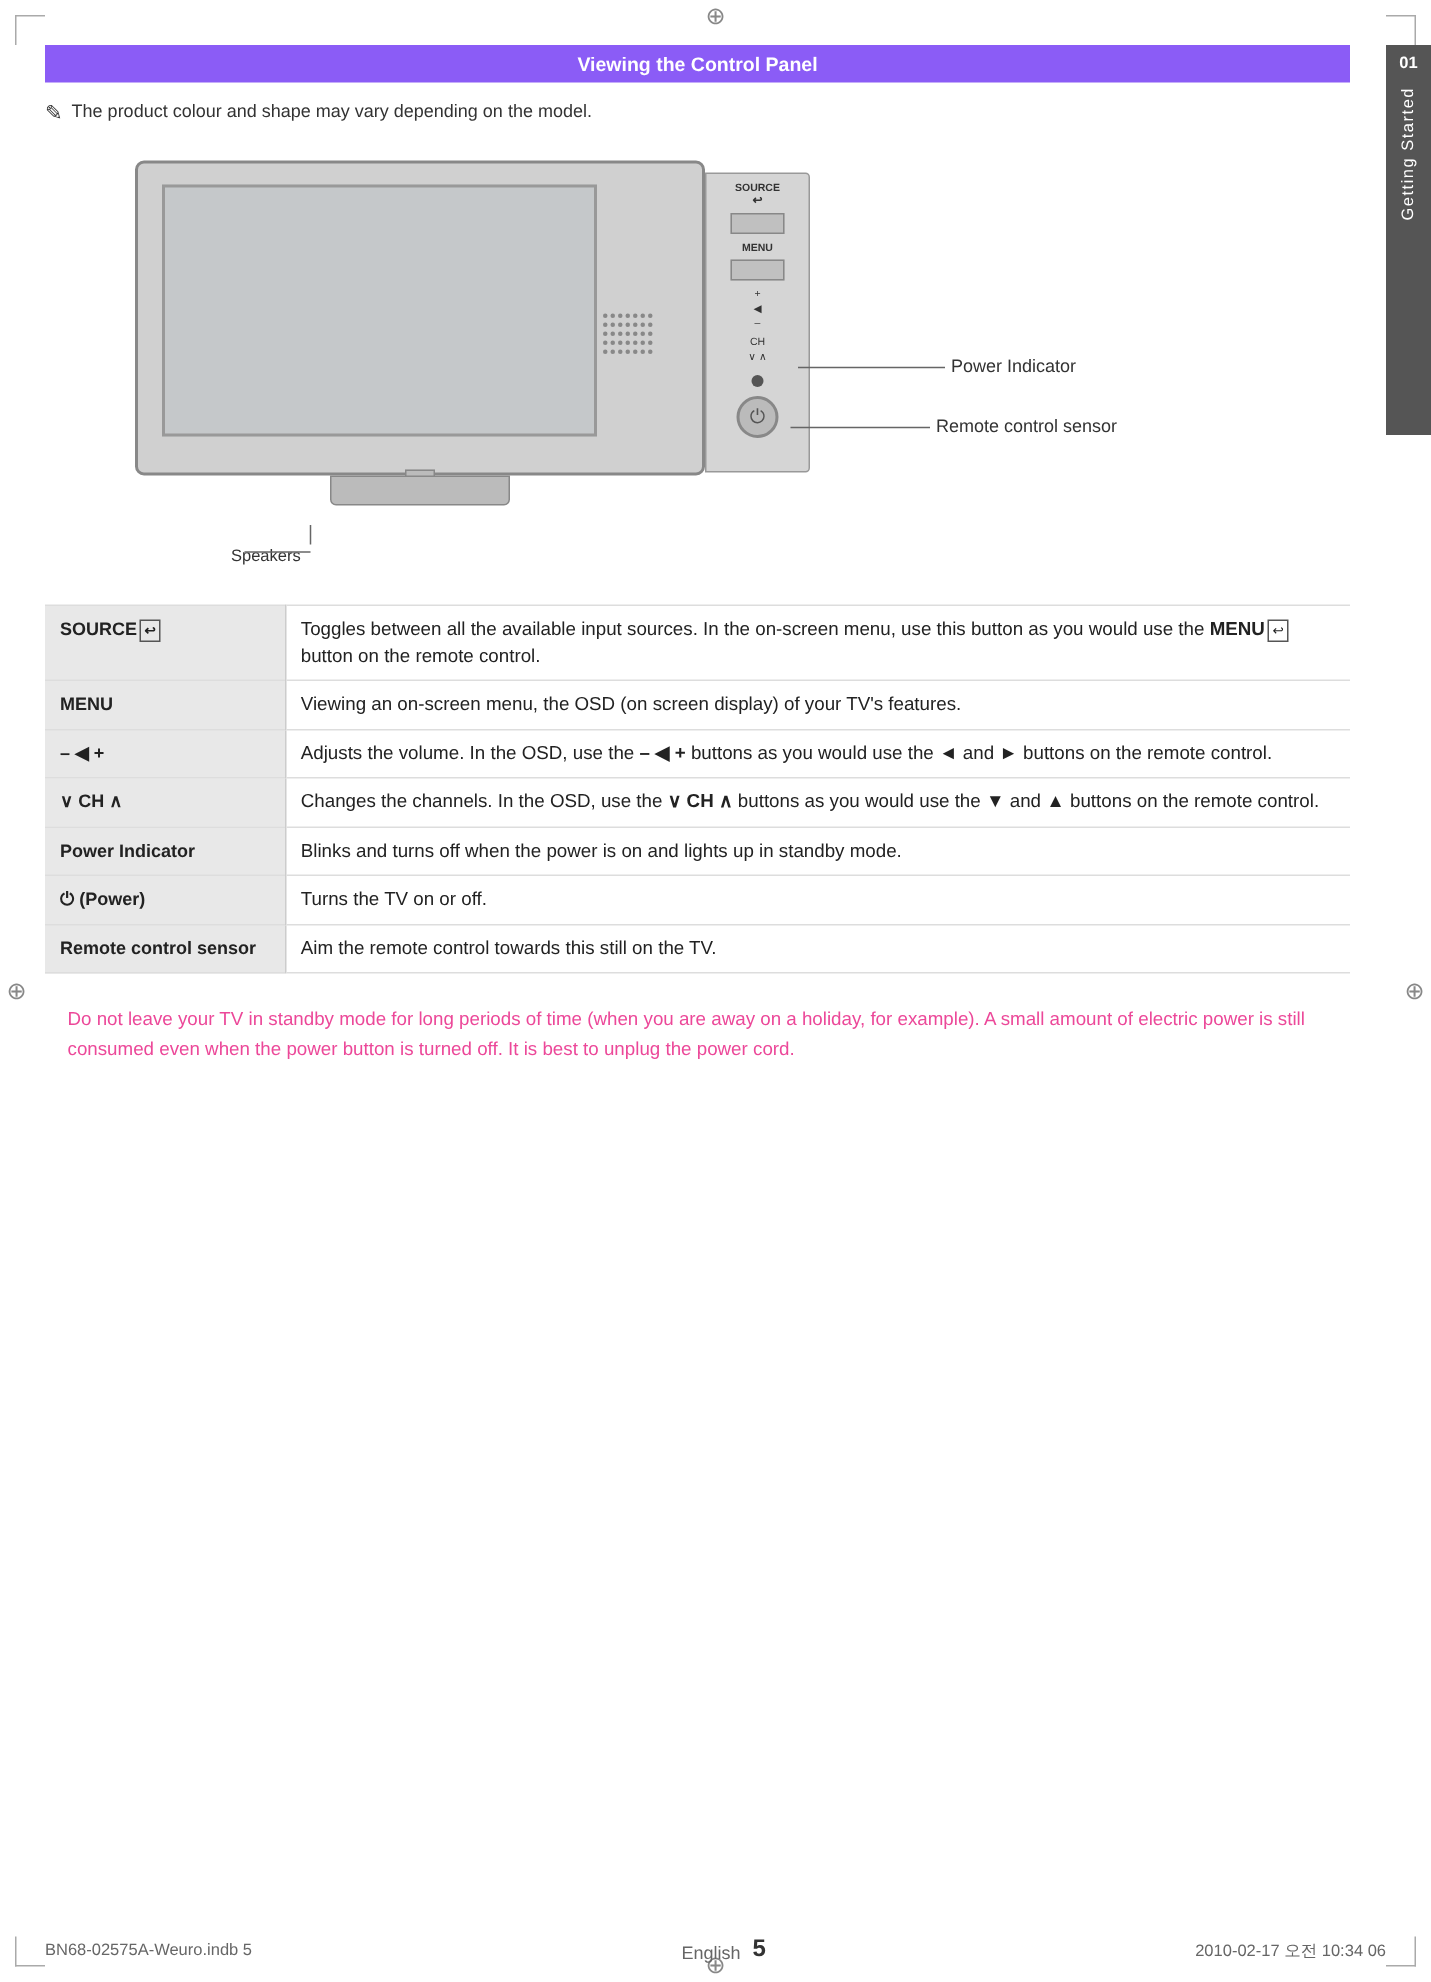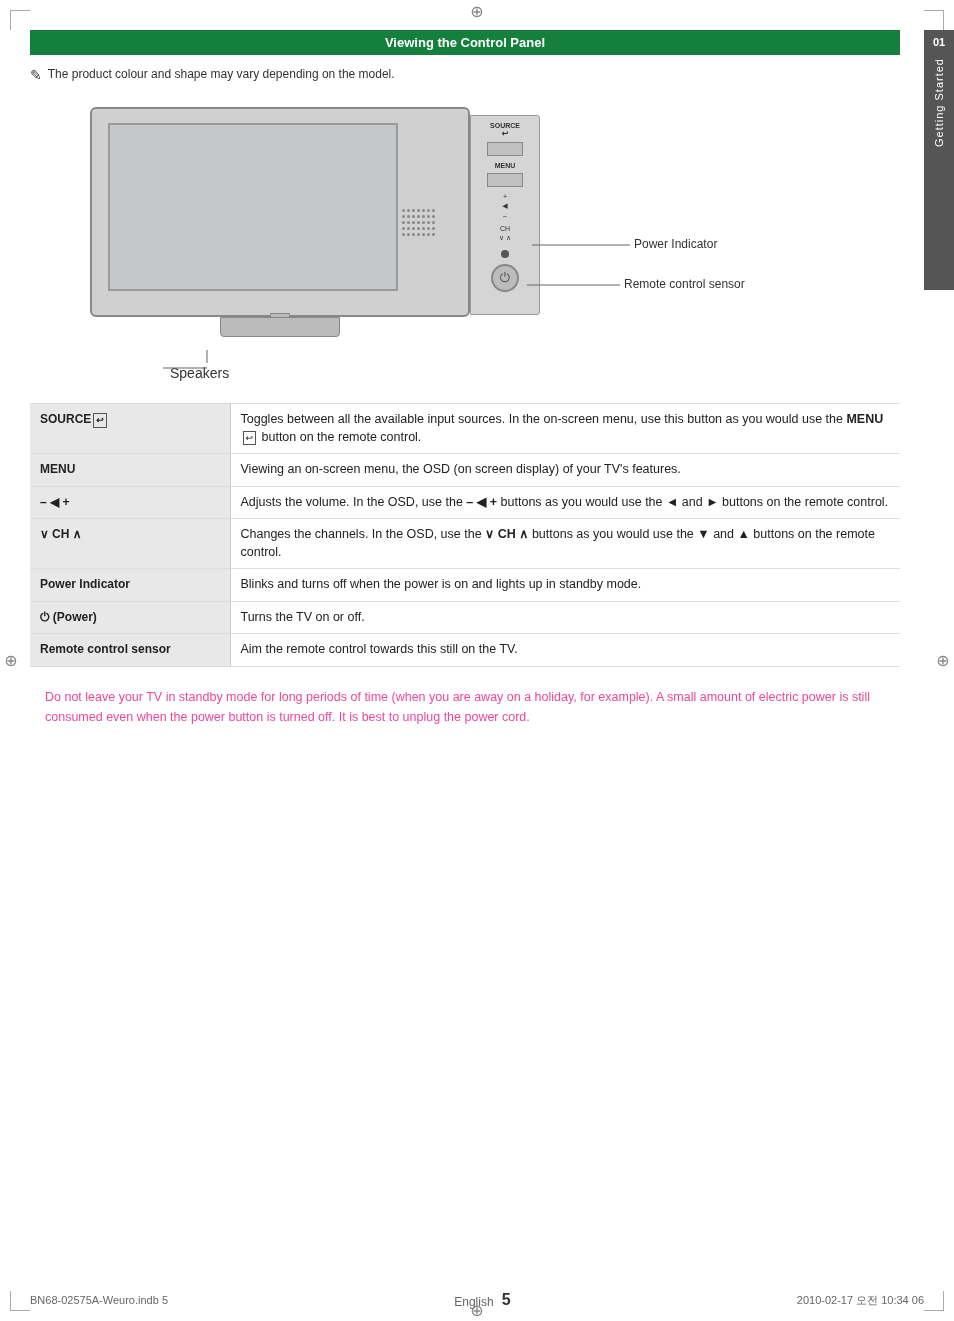--- a/index.html
+++ b/index.html
@@ -74,21 +74,21 @@
       color: #fff;
       font-size: 11px;
       writing-mode: vertical-rl;
       transform: rotate(180deg);
       margin-top: 10px;
       letter-spacing: 1px;
     }
 
     
     .section-title-bar {
-      background: #15803d;
+      background: #8b5cf6;
       color: #fff;
       text-align: center;
       padding: 5px 10px;
       font-size: 13px;
       font-weight: bold;
       margin-bottom: 12px;
       width: 870px;
     }
 
     
@@ -188,21 +188,21 @@
     .feature-table tr:first-child {
       border-top: 1px solid #ddd;
     }
     .feature-table td {
       padding: 7px 10px;
       vertical-align: top;
       font-size: 12.5px;
       line-height: 1.4;
     }
     .feature-table td:first-child {
-      width: 200px;
+      width: 160px;
       background: #e8e8e8;
       font-weight: bold;
       border-right: 1px solid #ccc;
       font-size: 12px;
     }
 
     
     .standby-section {
       margin-top: 10px;
     }
@@ -359,21 +359,21 @@
 
       <line x1="497" y1="188" x2="590" y2="188" stroke="#666" stroke-width="1"></line>
 
       <line x1="177" y1="253" x2="177" y2="266" stroke="#666" stroke-width="1"></line>
     </svg>
 
     <div style="position:absolute; left:604px; top:140px; font-size:12px; color:#333; white-space:nowrap;">Power Indicator</div>
 
     <div style="position:absolute; left:594px; top:180px; font-size:12px; color:#333; white-space:nowrap;">Remote control sensor</div>
 
-    <div style="position:absolute; left:140px; top:268px; font-size:14px; color:#333; white-space:nowrap;">Speakers</div>
+    <div style="position:absolute; left:124px; top:268px; font-size:11px; color:#333; white-space:nowrap;">Speakers</div>
 
     <svg style="position:absolute; left:0; top:0; width:870px; height:290px; pointer-events:none;">
       <line x1="177" y1="271" x2="133" y2="271" stroke="#666" stroke-width="1"></line>
     </svg>
 
   </div>
 
   <table class="feature-table">
     <tbody>
 

